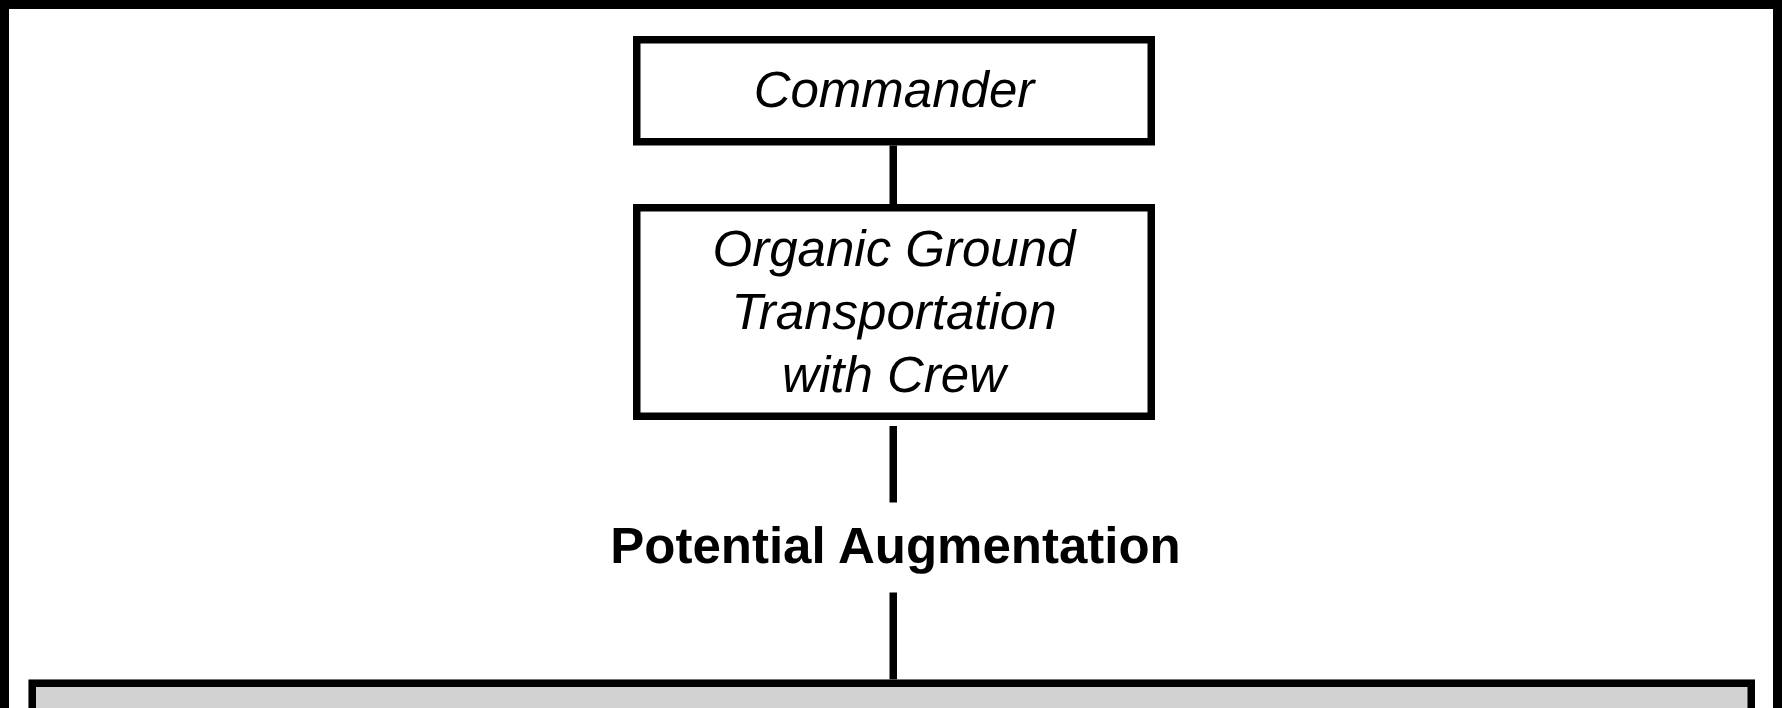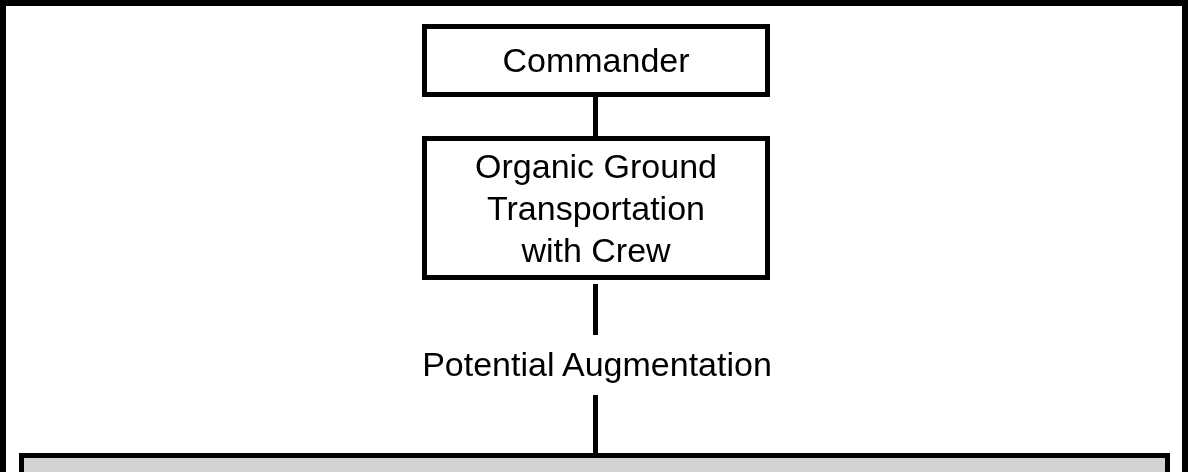--- a/index.html
+++ b/index.html
@@ -31,20 +31,21 @@
     box-sizing: border-box;
     border: 5px solid var(--ink, #000);
     background: var(--bg, #fff);
     display: flex;
     align-items: center;
     justify-content: center;
     text-align: center;
     font-size: 34px;
     line-height: 1.24;
     white-space: pre-line;
+    font-style: italic;
   }
   .node--commander {
     left: 422px; top: 24px;
     width: 348px; height: 73px;
   }
   .node--organic {
     left: 422px; top: 136px;
     width: 348px; height: 144px;
   }
   .vline {
@@ -59,20 +60,21 @@
   .aug-label {
     position: absolute;
     left: 297px; top: 341px;
     width: 600px; height: 46px;
     display: flex;
     align-items: center;
     justify-content: center;
     text-align: center;
     font-size: 34px;
     background: var(--bg, #fff);
+    font-weight: bold;
   }
   .gray-panel {
     position: absolute;
     left: 19px; top: 453px;
     width: 1151px; height: 60px;
     box-sizing: border-box;
     border: 5px solid var(--ink, #000);
     background: var(--panel, #d2d2d2);
   }
 </style>

